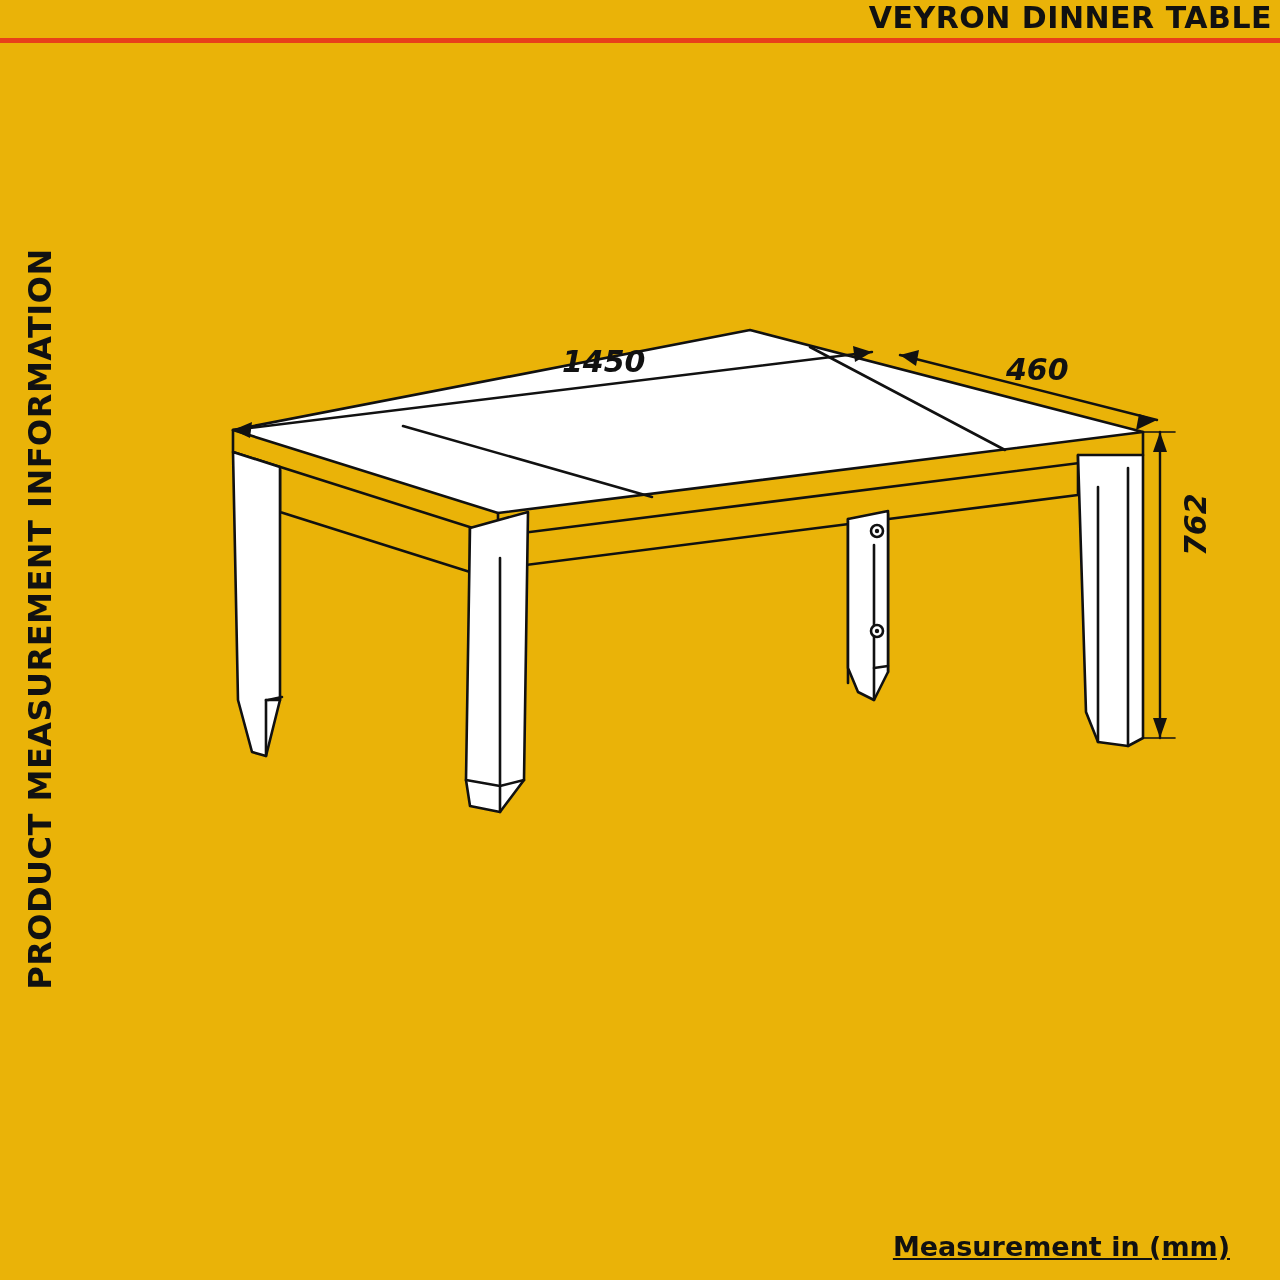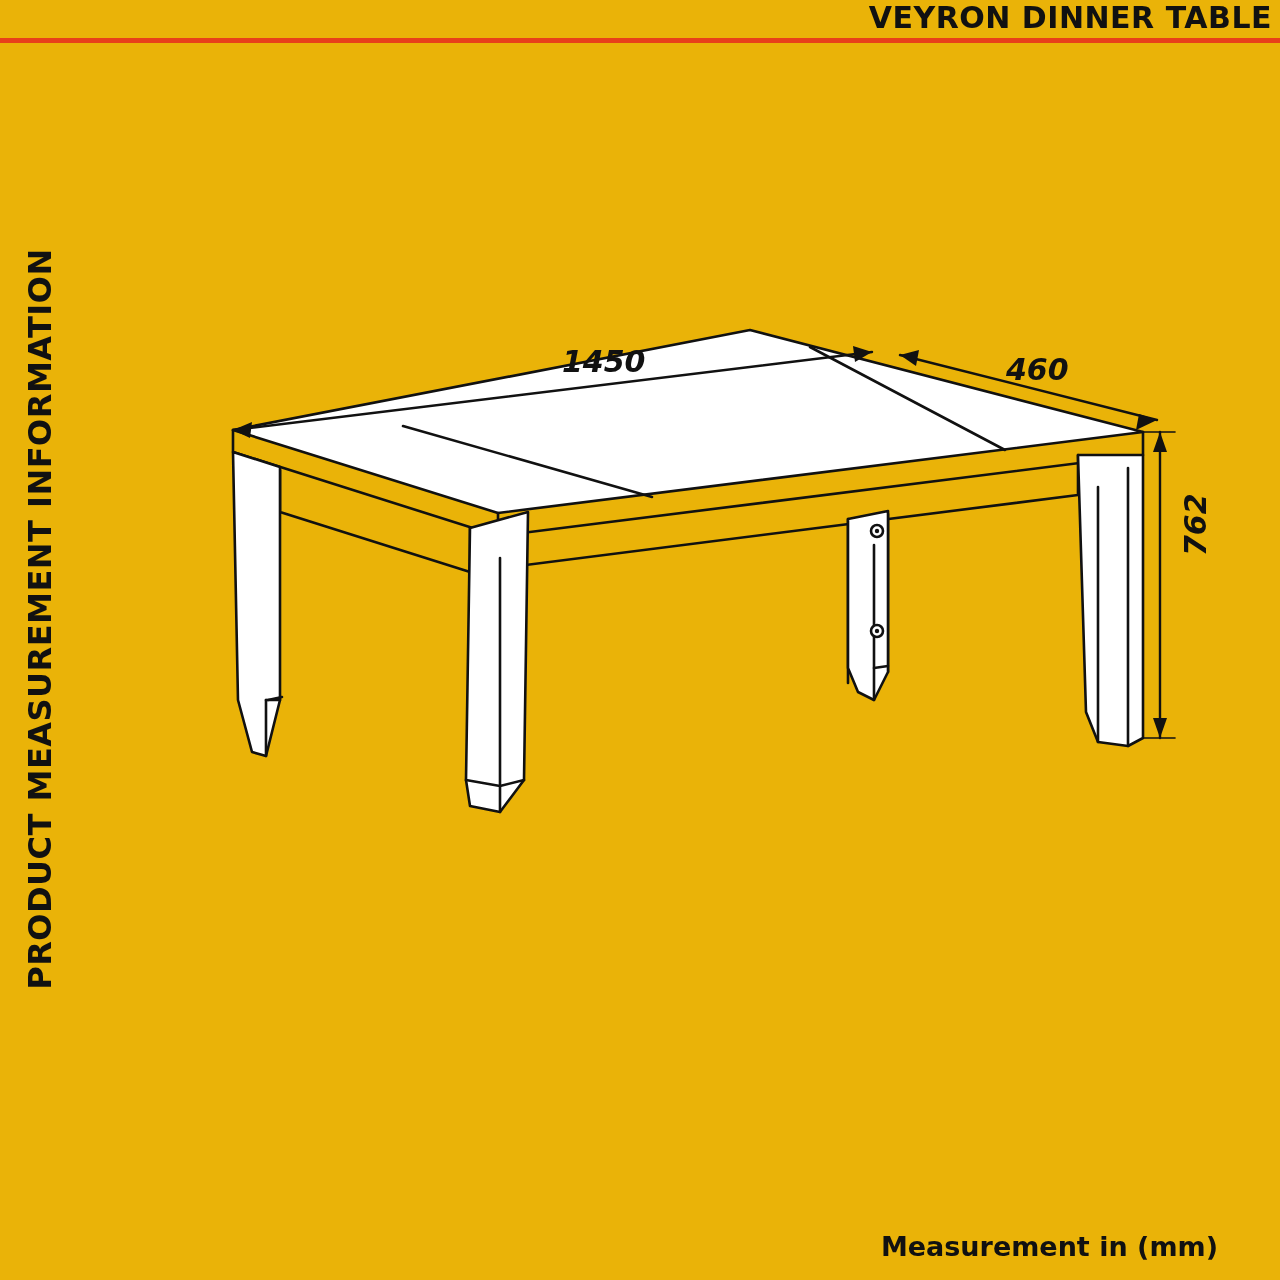--- a/index.html
+++ b/index.html
@@ -53,26 +53,27 @@
     font-weight: bold;
     font-size: 32px;
     letter-spacing: 0.5px;
     color: #111111;
     white-space: nowrap;
   }
   
   .footer-note {
     position: absolute;
     bottom: 18px;
-    right: 62px;
+    right: 50px;
     font-family: "DejaVu Sans", sans-serif;
     font-weight: bold;
     font-size: 27px;
     color: #111111;
     white-space: nowrap;
+    text-decoration: underline;
   }
   
   .drawing {
     position: absolute;
     left: 0;
     top: 0;
     width: 1280px;
     height: 1280px;
   }
   .dim-label {

